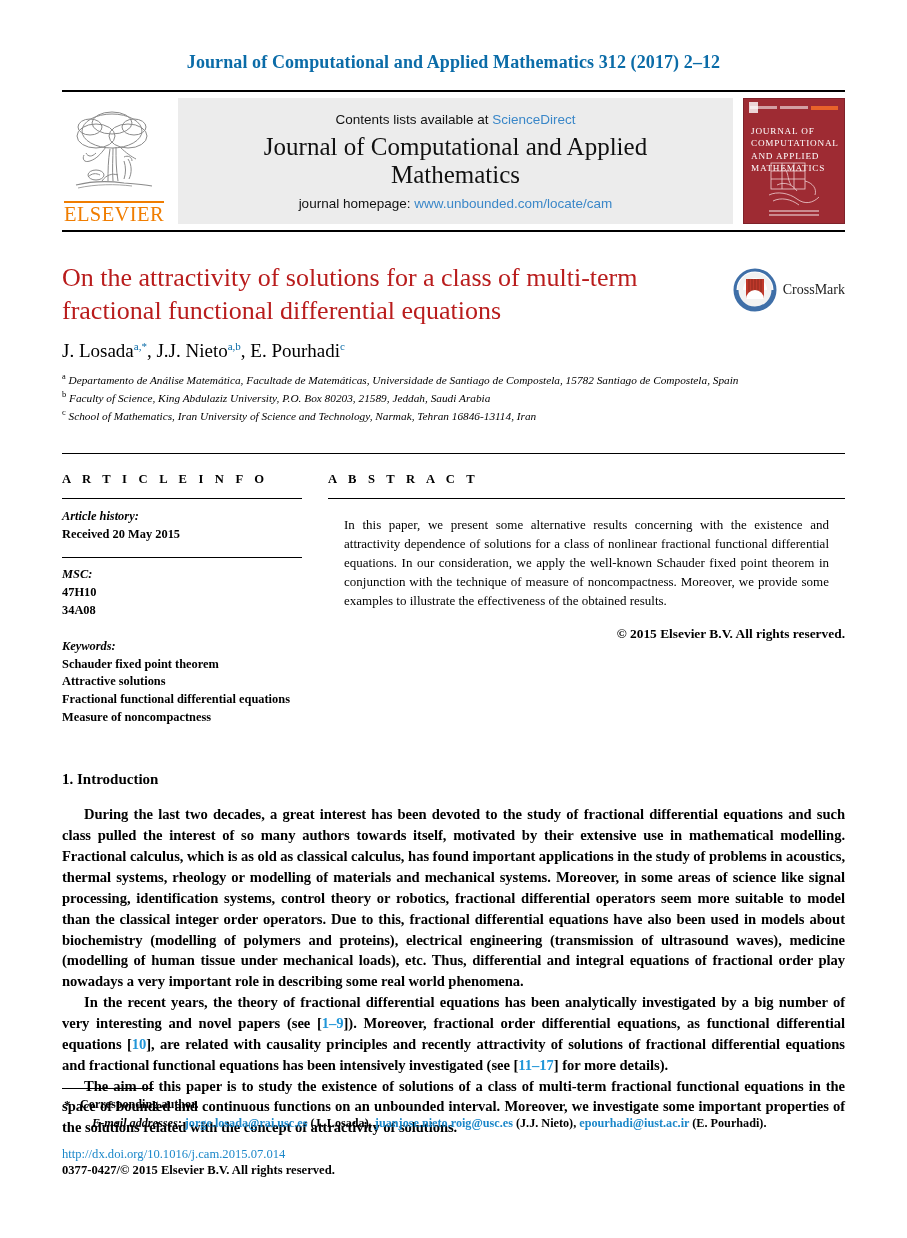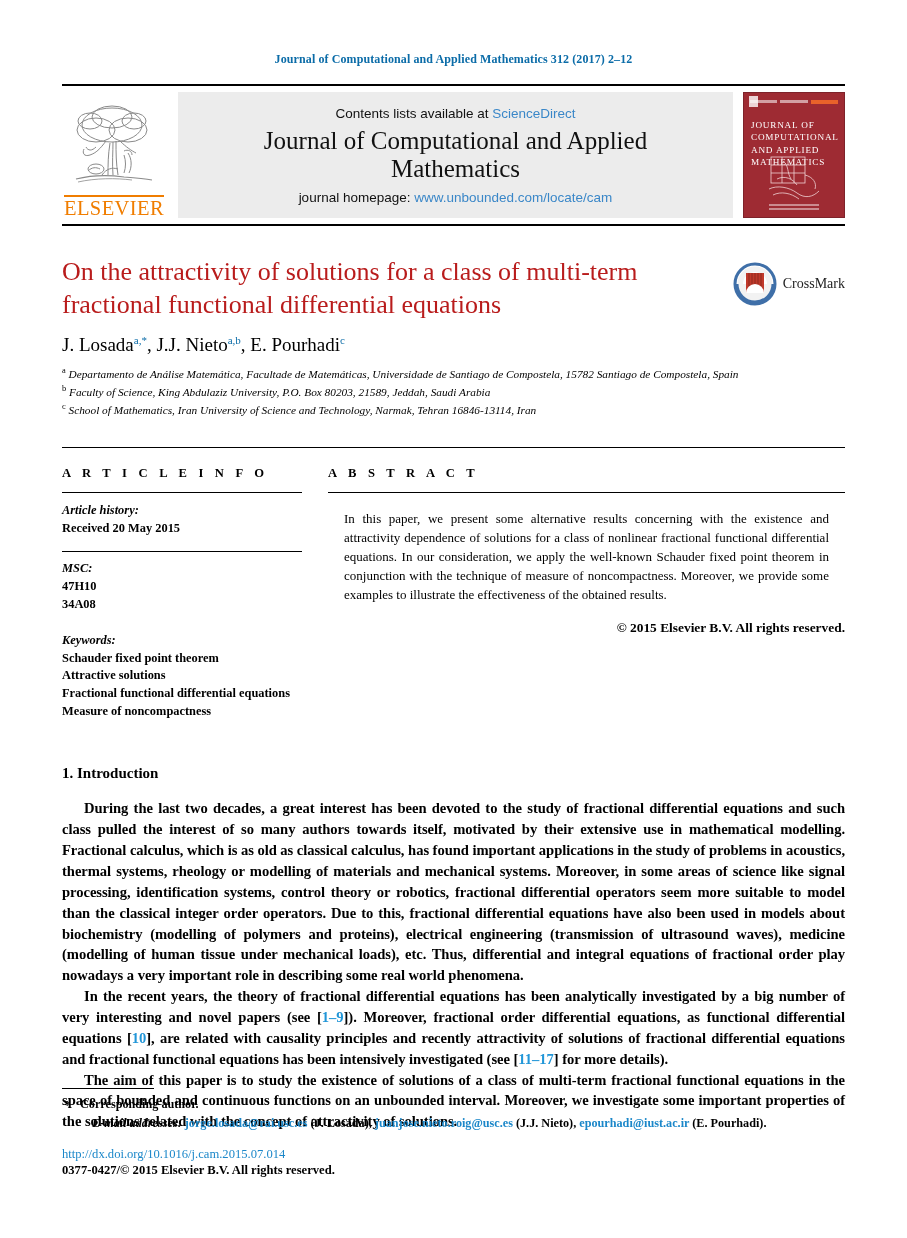--- a/index.html
+++ b/index.html
@@ -22,21 +22,21 @@
     box-sizing: border-box;
     padding: 0 62px;
   }
 
   
   .running-head {
     text-align: center;
     color: #0b6ca8;
     font-family: "Liberation Serif", serif;
     font-weight: bold;
-    font-size: 12px;
+    font-size: 18px;
     letter-spacing: 0.1px;
     padding-top: 52px;
   }
 
   
   .masthead {
     margin-top: 17px;
     border-top: 2.5px solid #000;
     border-bottom: 2.5px solid #000;
     padding: 6px 0 6px 0;

